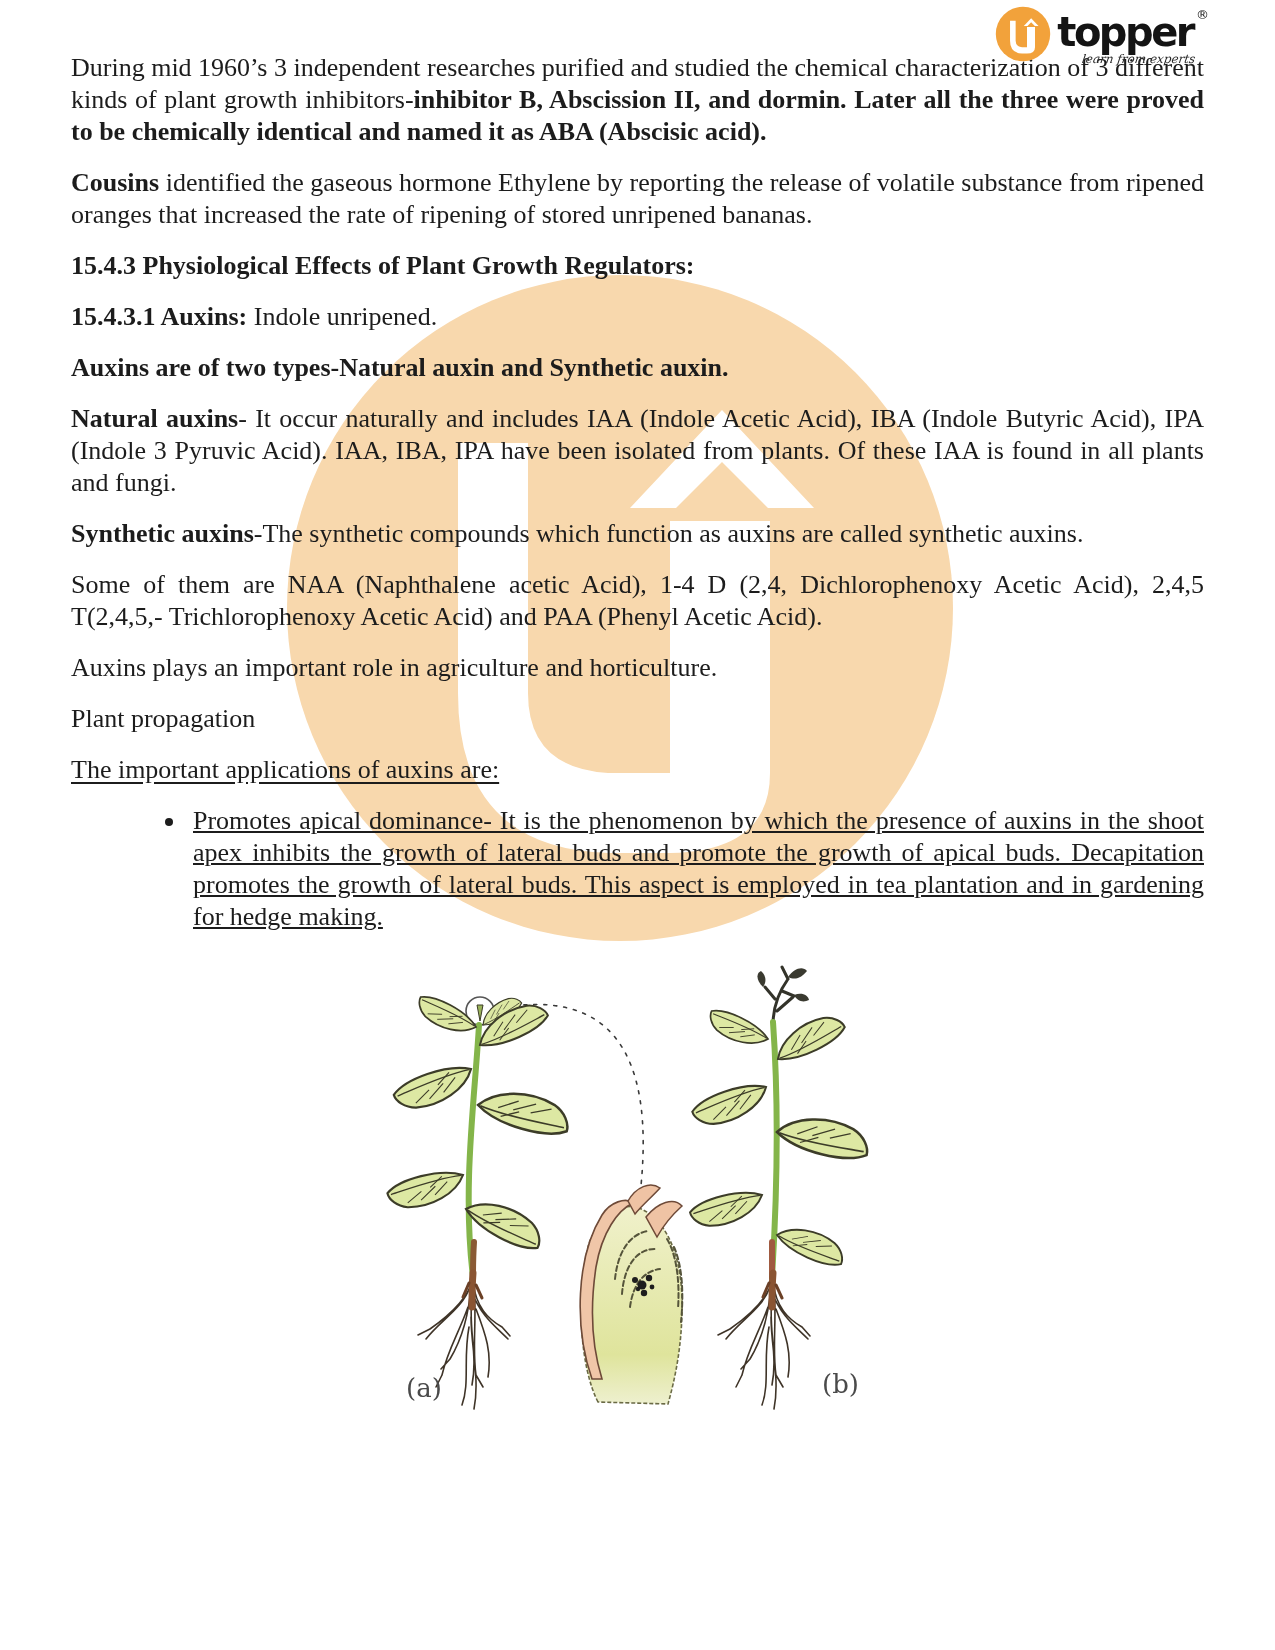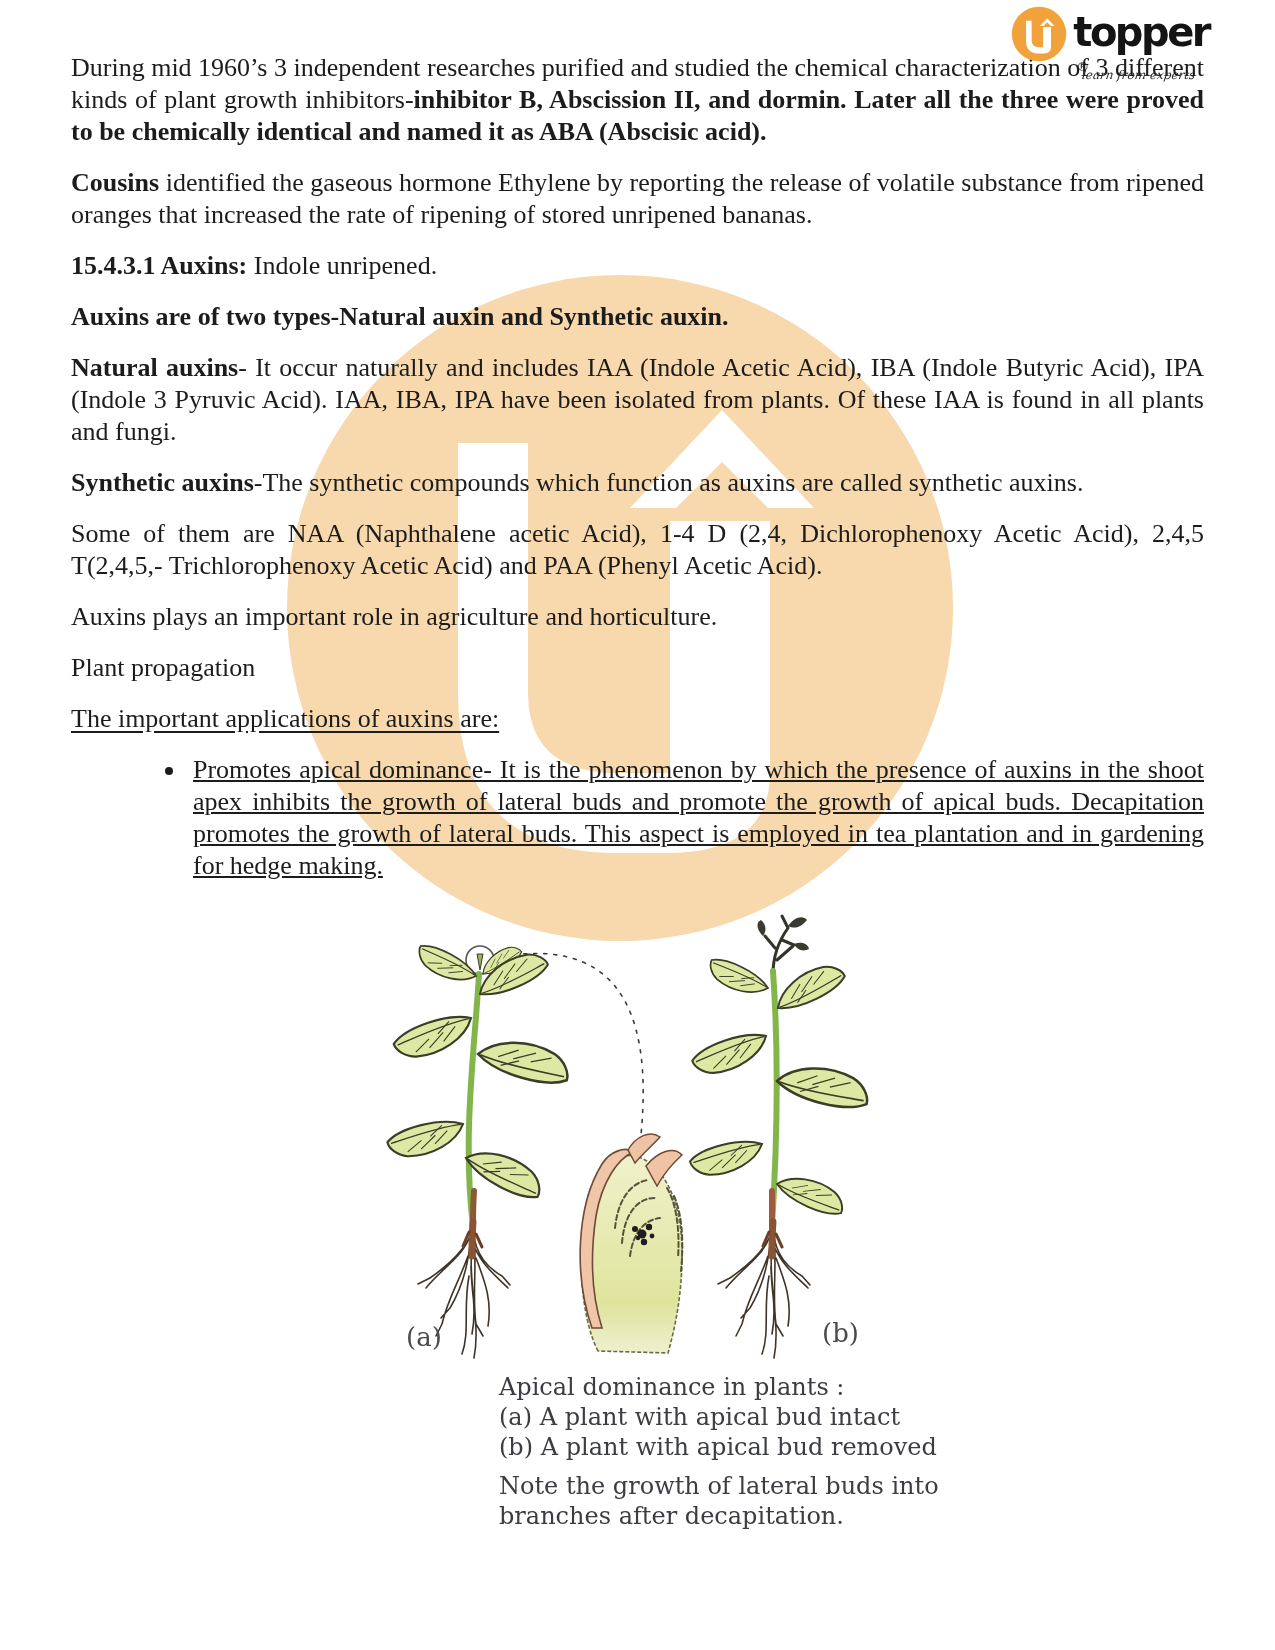--- a/index.html
+++ b/index.html
@@ -19,21 +19,21 @@
   .wm-c{fill:var(--watermark-orange);}
   .wm-g{fill:#ffffff;}
   .logo{
     position:absolute;top:6px;right:66px;z-index:2;
     display:flex;align-items:flex-start;gap:6px;
   }
   .logo-mark{width:56px;height:56px;}
   .logo-c{fill:var(--logo-orange);}
   .logo-g{fill:#ffffff;}
   .logo-right{display:flex;flex-direction:column;align-items:flex-end;}
-  .logo-row{display:flex;align-items:flex-start;flex-direction:column;}
+  .logo-row{display:flex;align-items:flex-start;}
   .brand{
     font-family:"DejaVu Sans", sans-serif;font-weight:bold;
     font-size:40px;line-height:52px;letter-spacing:-2.5px;color:#141414;
   }
   .reg{font-family:"DejaVu Sans", sans-serif;font-size:13px;line-height:14px;color:#141414;margin-left:3px;margin-top:2px;}
   .tagline{
     font-family:"DejaVu Serif", serif;font-style:italic;font-size:12px;
     color:#2a2a2a;margin-top:-6px;margin-right:14px;transform:skewX(-8deg);
   }
   .content{
@@ -87,20 +87,21 @@
       <div class="tagline">learn from experts</div>
     </div>
   </header>
 
   <main class="content">
 
     <p><span>During mid 1960’s 3 independent researches purified and studied the chemical characterization of 3 different kinds of plant growth inhibitors-</span><b>inhibitor B, Abscission II, and dormin. Later all the three were proved to be chemically identical and named it as ABA (Abscisic acid).</b></p>
 
     <p><b>Cousins</b><span> identified the gaseous hormone Ethylene by reporting the release of volatile substance from ripened oranges that increased the rate of ripening of stored unripened bananas.</span></p>
 
+    <p class="bold">15.4.3 Physiological Effects of Plant Growth Regulators:</p>
 
     <p><b>15.4.3.1 Auxins:</b><span> Indole unripened.</span></p>
 
     <p class="bold">Auxins are of two types-Natural auxin and Synthetic auxin.</p>
 
     <p><b>Natural auxins</b><span>- It occur naturally and includes IAA (Indole Acetic Acid), IBA (Indole Butyric Acid), IPA (Indole 3 Pyruvic Acid). IAA, IBA, IPA have been isolated from plants. Of these IAA is found in all plants and fungi.</span></p>
 
     <p><b>Synthetic auxins</b><span>-The synthetic compounds which function as auxins are called synthetic auxins.</span></p>
 
     <p>Some of them are NAA (Naphthalene acetic Acid), 1-4 D (2,4, Dichlorophenoxy Acetic Acid), 2,4,5 T(2,4,5,- Trichlorophenoxy Acetic Acid) and PAA (Phenyl Acetic Acid).</p>
@@ -189,23 +190,16 @@
           <use href="#leaf" transform="translate(448,112) rotate(-24) scale(1.0)"></use>
           <use href="#leaf" transform="translate(436,140) rotate(163) scale(1.05)"></use>
           <use href="#leaf" transform="translate(447,185) rotate(16) scale(1.25)"></use>
           <use href="#leaf" transform="translate(432,248) rotate(168) scale(1.0)"></use>
           <use href="#leaf" transform="translate(447,288) rotate(26) scale(0.95)"></use>
           <use href="#rootset" transform="translate(300,0)"></use>
           <text x="492" y="446" font-family="DejaVu Serif, serif" font-size="26" fill="#4a4a4a">(b)</text>
         </g>
       </svg>
 
-      <figcaption class="caption">
-        <div>Apical dominance in plants :</div>
-        <div>(a) A plant with apical bud intact</div>
-        <div>(b) A plant with apical bud removed</div>
-        <div class="stanza2">Note the growth of lateral buds into</div>
-        <div>branches after decapitation.</div>
-      </figcaption>
     </figure>
 
   </main>
 </div>
 
 </body></html>

